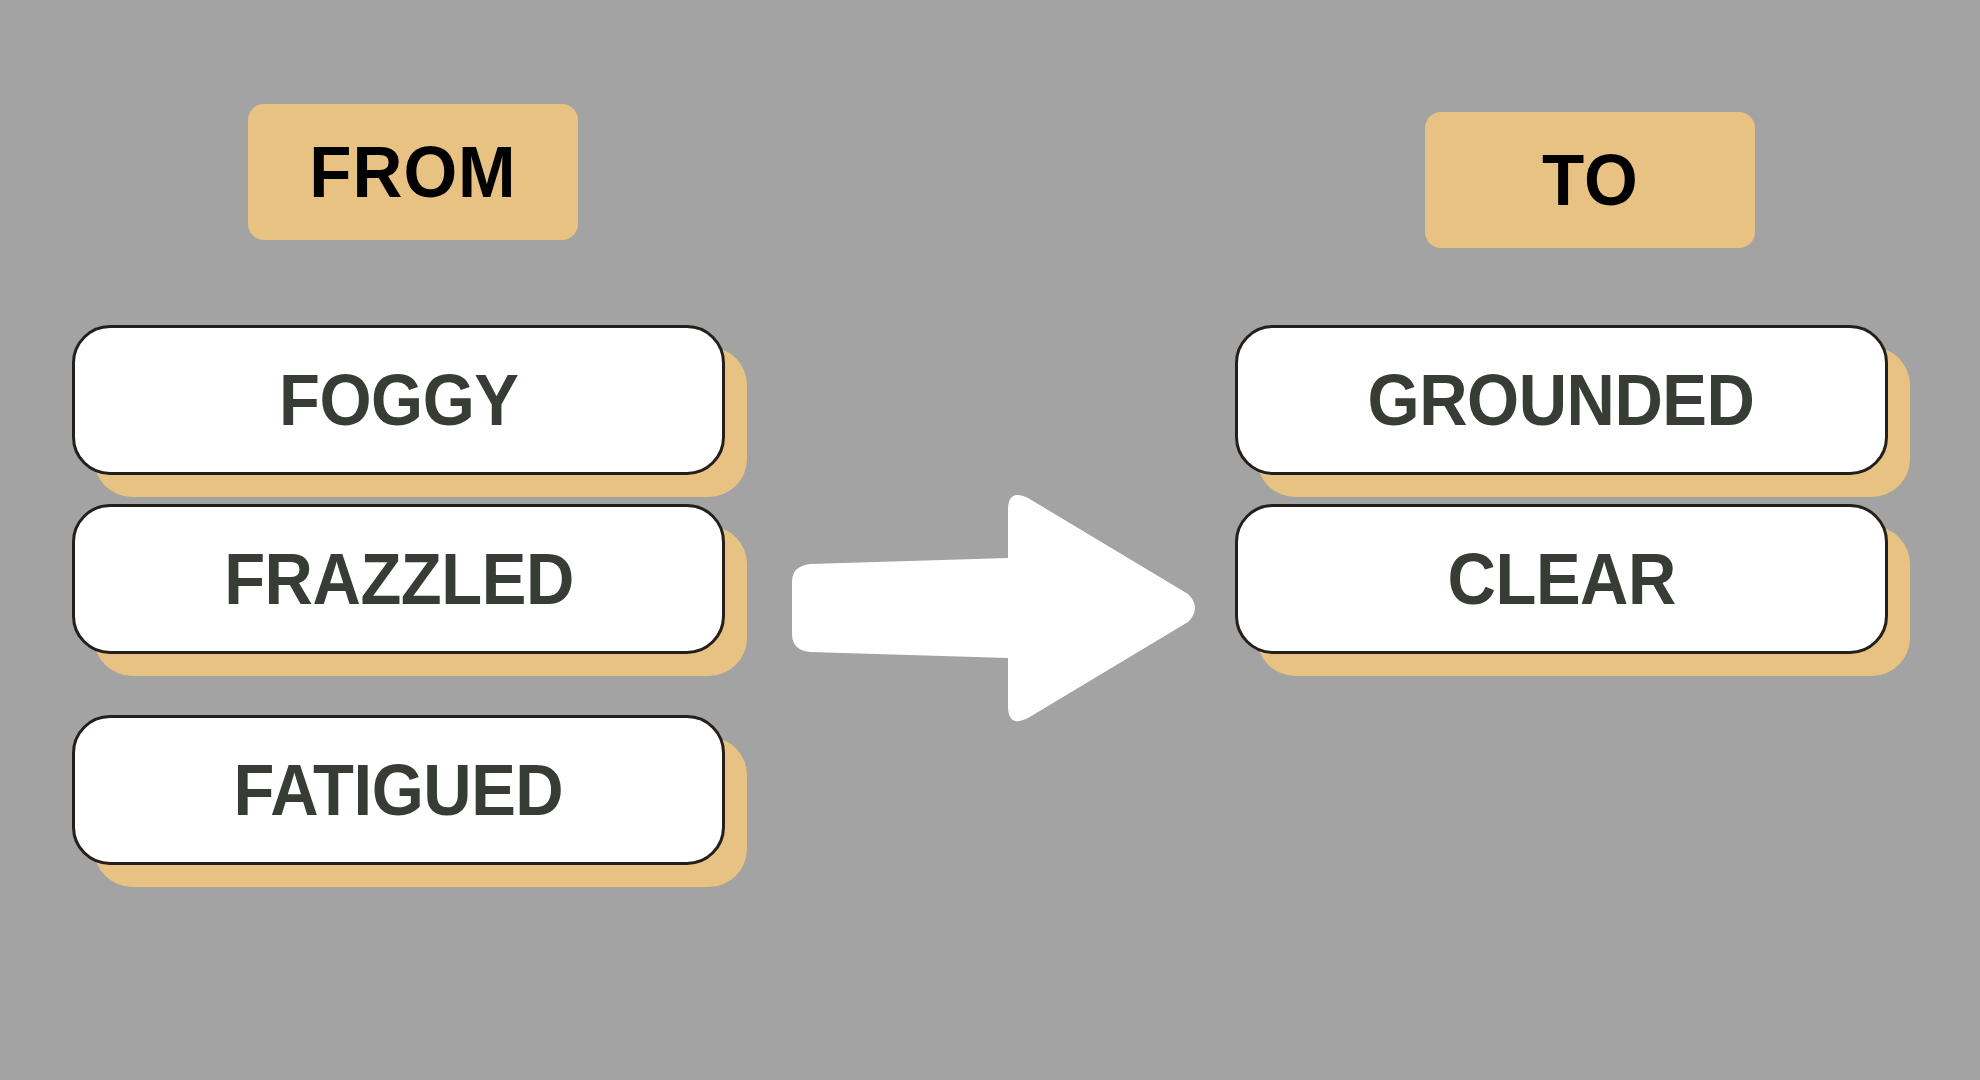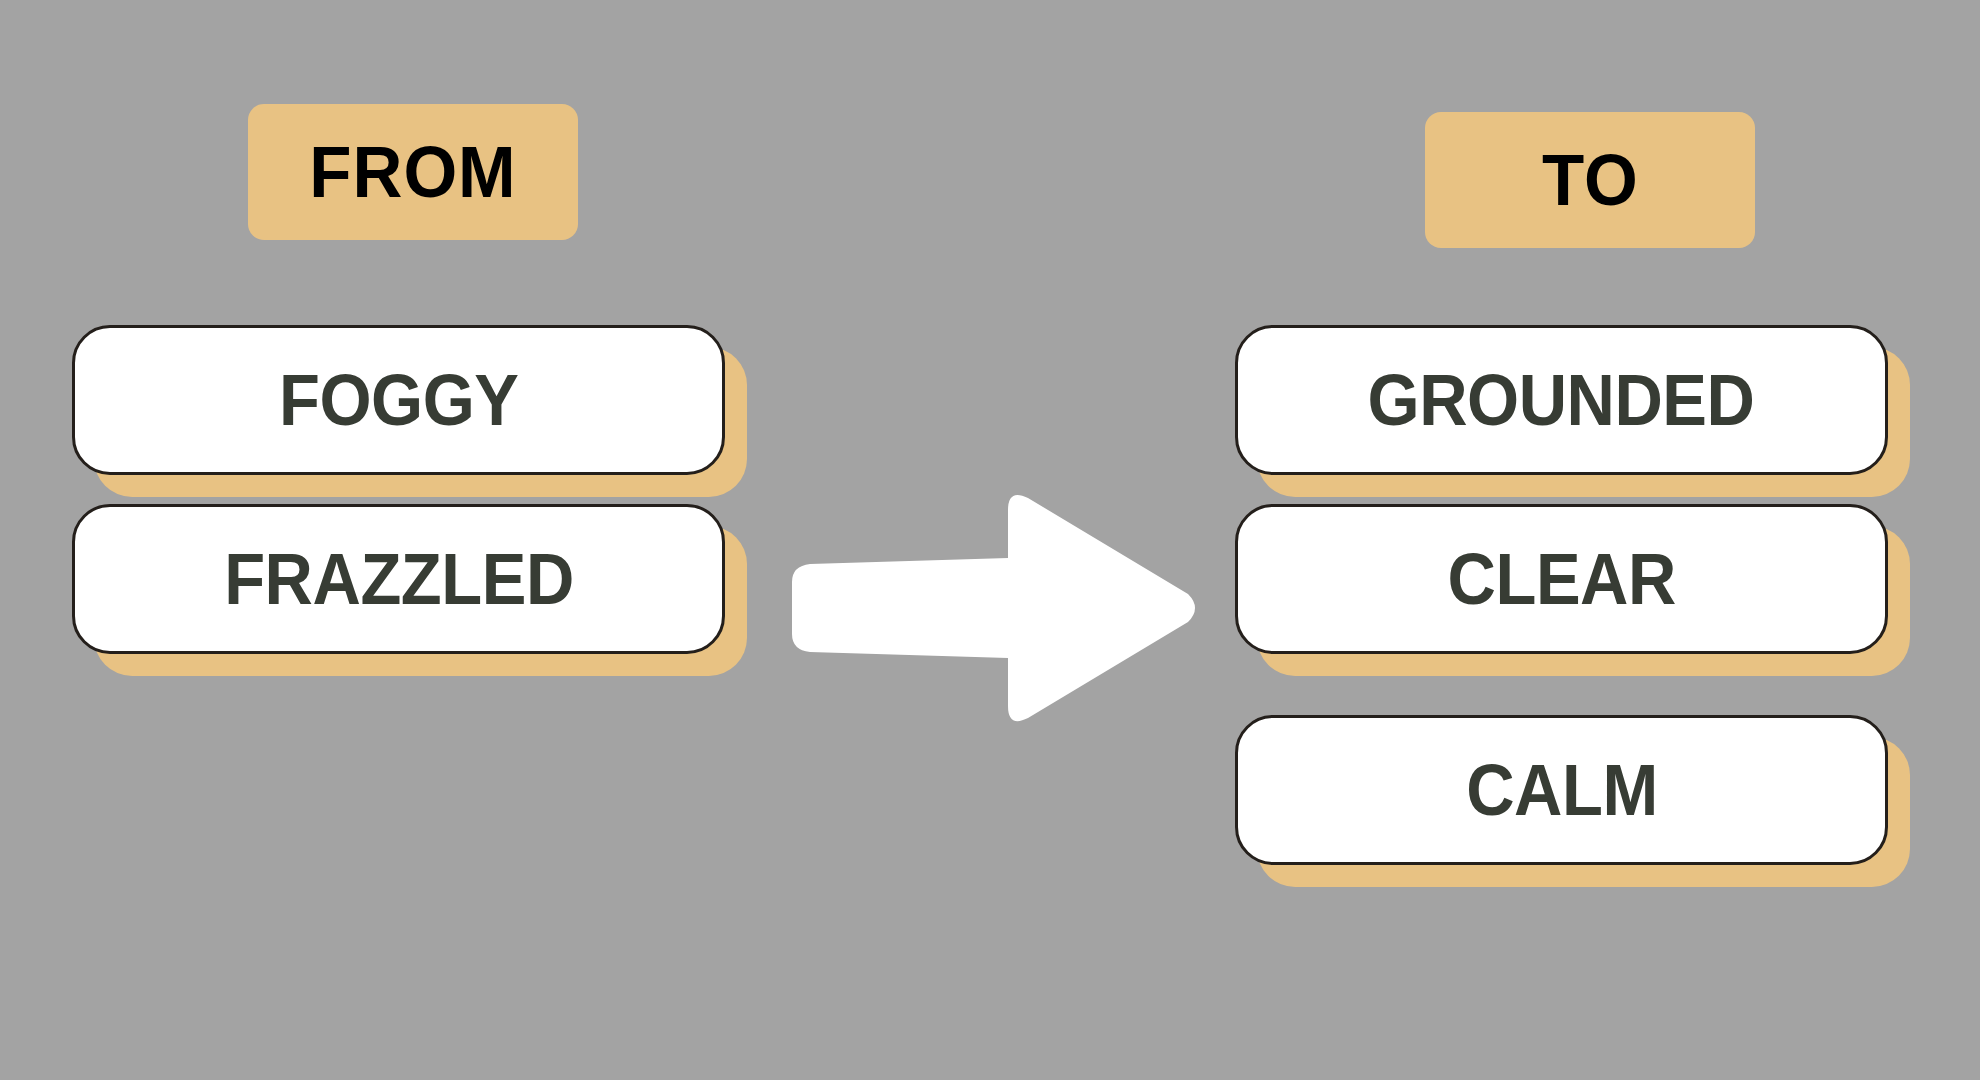--- a/index.html
+++ b/index.html
@@ -120,20 +120,26 @@
     </div>
   </div>
 
   <div class="card-wrap col-left row-1">
     <div class="card-shadow"></div>
     <div class="card">
       <span class="card-label">FRAZZLED</span>
     </div>
   </div>
 
+  <div class="card-wrap col-left row-2">
+    <div class="card-shadow"></div>
+    <div class="card">
+      <span class="card-label">FATIGUED</span>
+    </div>
+  </div>
 
   <div id="arrow">
     <svg viewBox="0 0 420 252" xmlns="http://www.w3.org/2000/svg" aria-hidden="true">
       <path d="M 12 100
                Q 12 84 30 82
                L 228 76
                L 228 28
                Q 228 6 248 16
                L 408 112
                Q 422 126 408 140
@@ -157,20 +163,14 @@
     </div>
   </div>
 
   <div class="card-wrap col-right row-1">
     <div class="card-shadow"></div>
     <div class="card">
       <span class="card-label">CLEAR</span>
     </div>
   </div>
 
-  <div class="card-wrap col-right row-2">
-    <div class="card-shadow"></div>
-    <div class="card">
-      <span class="card-label">CALM</span>
-    </div>
-  </div>
 
 </div>
 
 </body></html>

